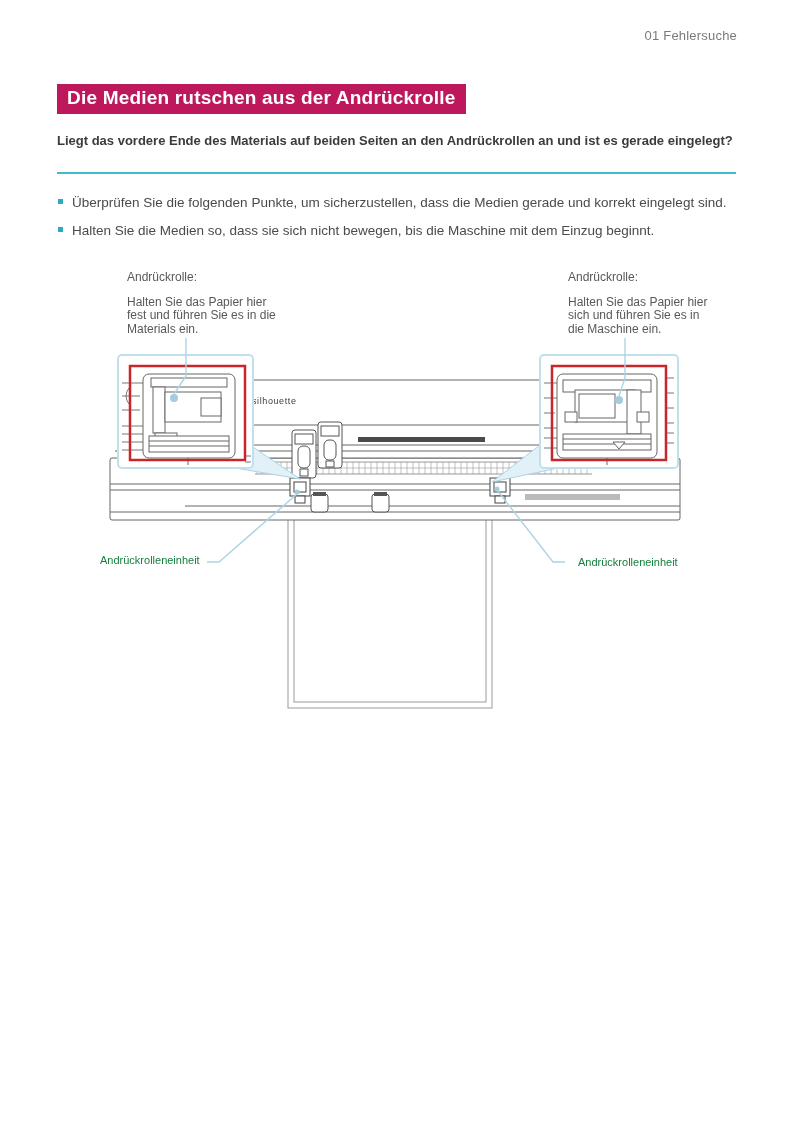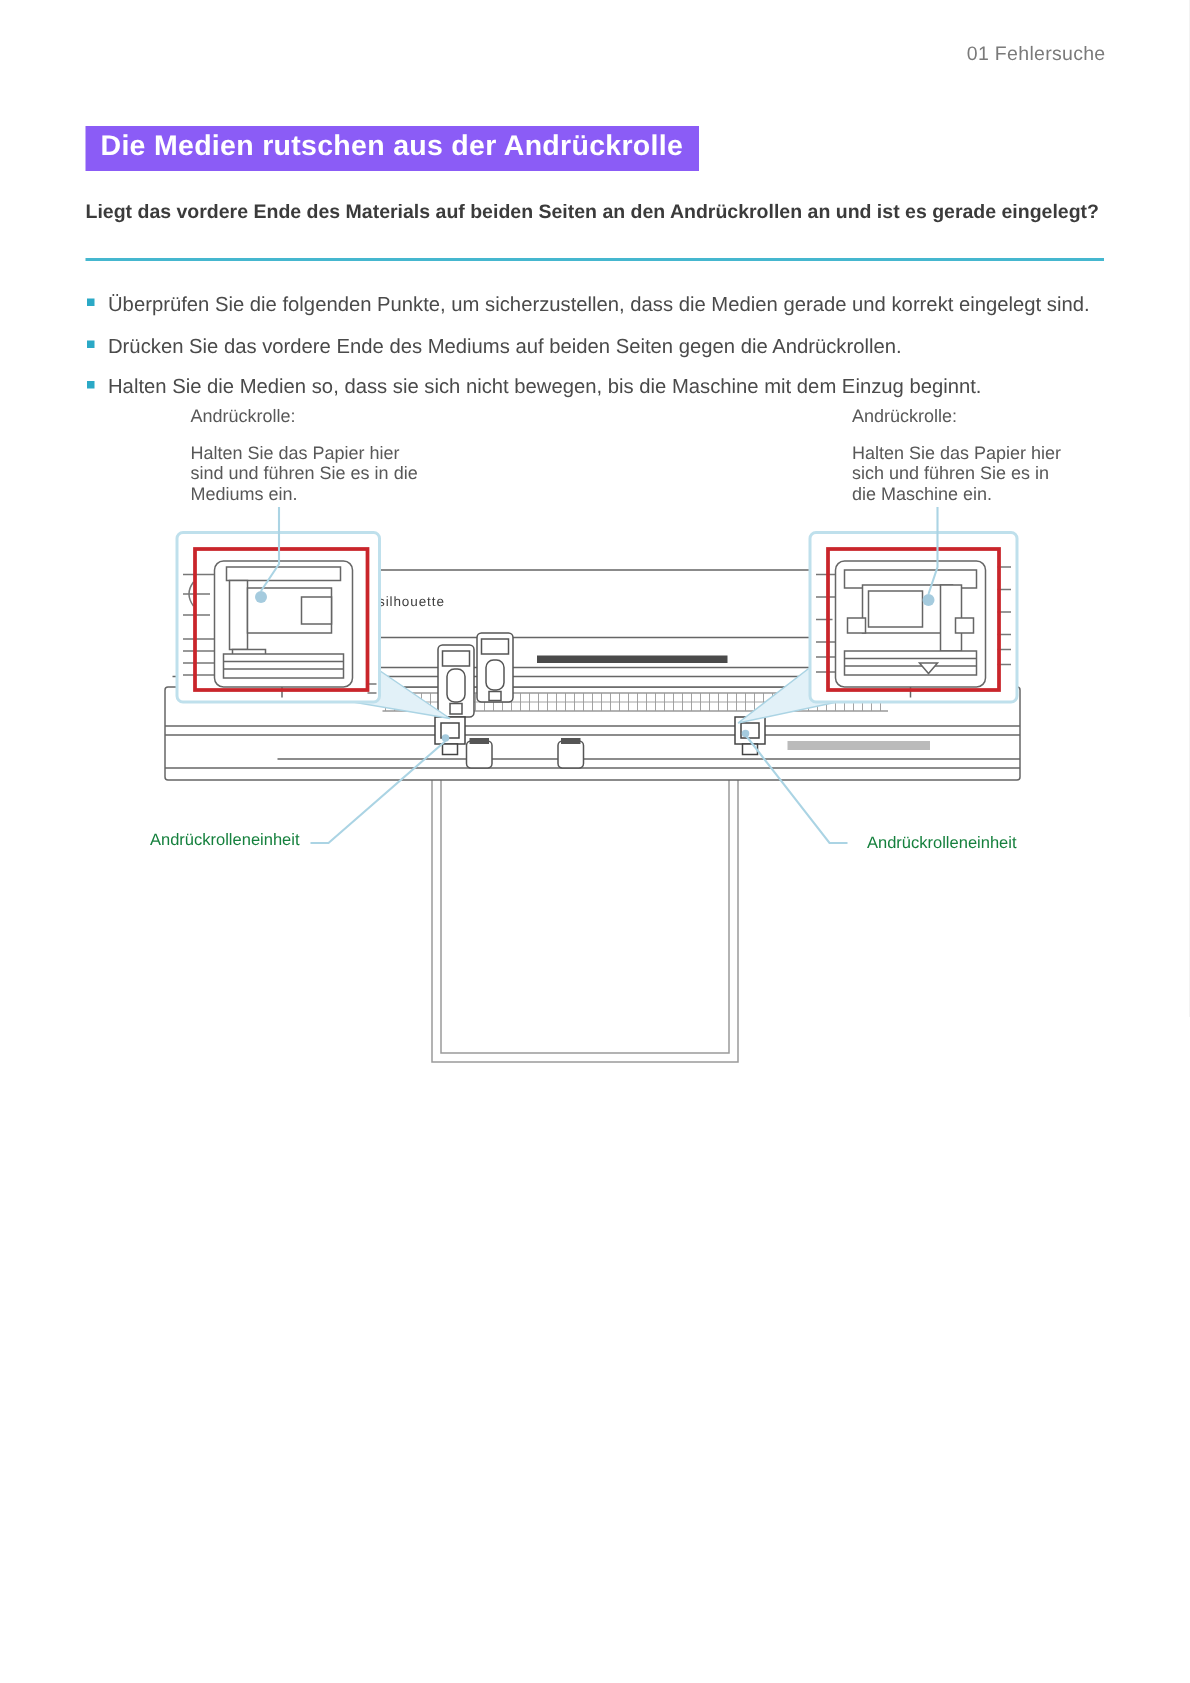--- a/index.html
+++ b/index.html
@@ -8,21 +8,21 @@
   .page {
     position:relative; width:793px; height:1122px; background:#ffffff;
     margin:0 auto; overflow:hidden;
   }
   .running-header {
     position:absolute; top:28px; right:56px;
     font-size:13px; color:#7a7a7a; letter-spacing:.2px;
   }
   .banner {
     position:absolute; top:84px; left:57px;
-    background:#8b5cf6; color:#ffffff;
+    background:#be185d; color:#ffffff;
     font-size:19px; font-weight:bold;
     padding:3px 11px 5px 10px; letter-spacing:.2px;
   }
   .question {
     position:absolute; top:133px; left:57px; width:688px;
     font-size:13px; font-weight:bold; color:#3b3b3b; line-height:1.22;
   }
   .rule {
     position:absolute; top:172px; left:57px; width:679px; height:2px;
     background:#45B7CF;
@@ -60,29 +60,29 @@
 
   <div class="running-header">01 Fehlersuche</div>
 
   <div class="banner">Die Medien rutschen aus der Andrückrolle</div>
 
   <div class="question">Liegt das vordere Ende des Materials auf beiden Seiten an den Andrückrollen an und ist es gerade eingelegt?</div>
   <div class="rule"></div>
 
   <ul class="bullets">
     <li><span class="sq"></span><span>Überprüfen Sie die folgenden Punkte, um sicherzustellen, dass die Medien gerade und korrekt eingelegt sind.</span></li>
-    <li><span class="sq"></span><span>Drücken Sie das vordere Ende des Mediums auf beiden Seiten gegen die Andrückrollen.</span></li>
+    <li><span class="sq"></span></li>
     <li><span class="sq"></span><span>Halten Sie die Medien so, dass sie sich nicht bewegen, bis die Maschine mit dem Einzug beginnt.</span></li>
   </ul>
 
   <div class="callout callout-left">
     <div class="c-title">Andrückrolle:</div>
     <div>Halten Sie das Papier hier</div>
-    <div>sind und führen Sie es in die</div>
-    <div>Mediums ein.</div>
+    <div>fest und führen Sie es in die</div>
+    <div>Materials ein.</div>
   </div>
 
   <div class="callout callout-right">
     <div class="c-title">Andrückrolle:</div>
     <div>Halten Sie das Papier hier</div>
     <div>sich und führen Sie es in</div>
     <div>die Maschine ein.</div>
   </div>
 
   <svg class="diagram-svg" width="600" height="380" viewBox="0 0 600 380">

